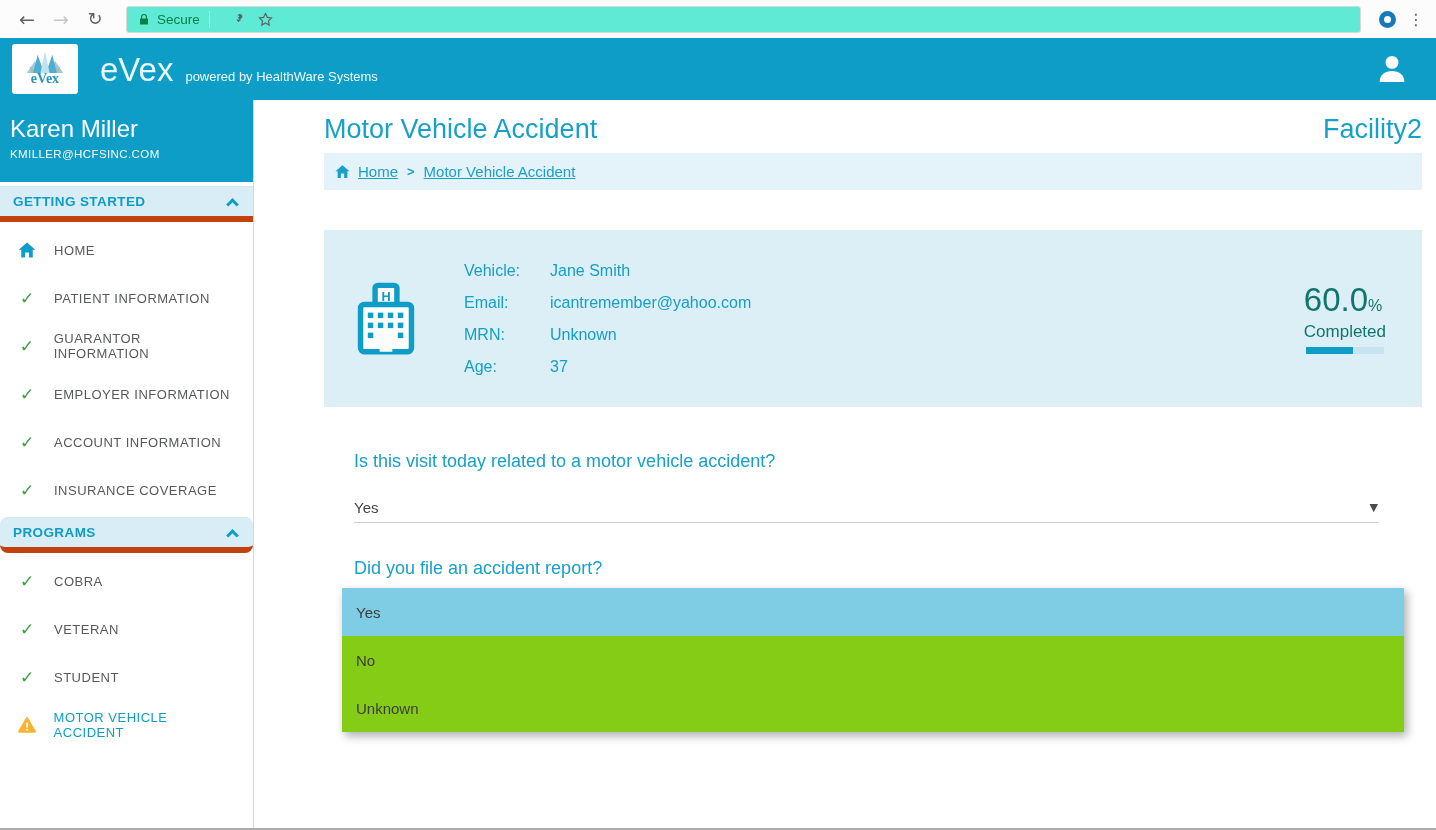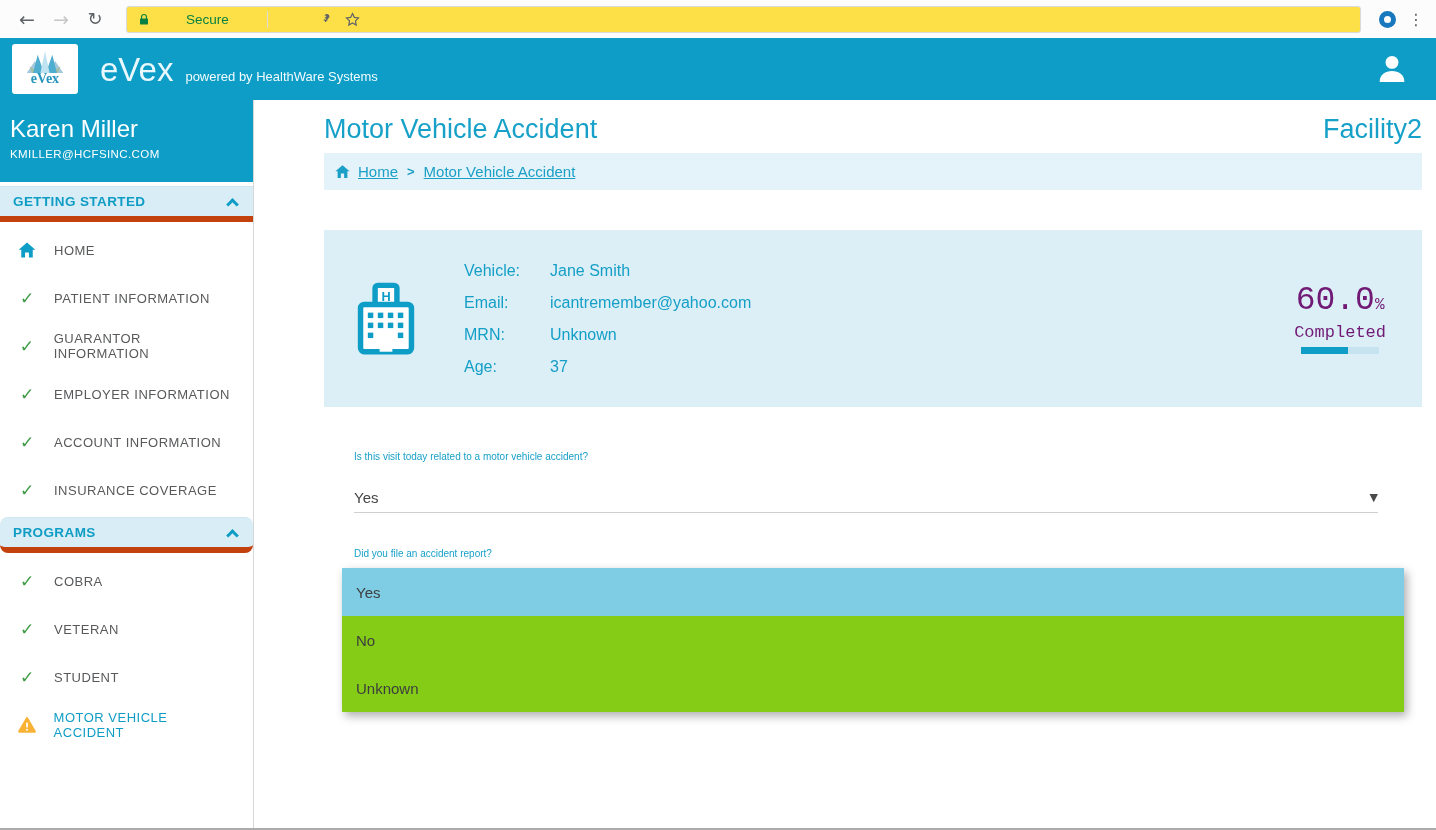--- a/index.html
+++ b/index.html
@@ -8,22 +8,22 @@
     font-family:"Liberation Sans","DejaVu Sans",sans-serif;
     background:#fff; position:relative; overflow:hidden;
   }
   .glyph { font-family:"DejaVu Sans",sans-serif; }
 
   
   .browser { height:38px; background:#fcfcfc; display:flex; align-items:center; padding:0 10px; }
   .nav-btn { font-size:19px; color:#5f6368; width:34px; text-align:center; cursor:pointer; line-height:1; }
   .nav-btn.disabled { color:#c6c6c6; }
   .nav-btn.refresh { font-size:18px; }
-  .url-bar { flex:1; height:27px; background:#fde047; border:1px solid #d9d9d9; border-radius:3px;
-             display:flex; align-items:center; padding:0 11px; margin:0 8px 0 14px;gap:29px; }
+  .url-bar { flex:1; height:27px; background:#5eead4; border:1px solid #d9d9d9; border-radius:3px;
+             display:flex; align-items:center; padding:0 11px; margin:0 8px 0 14px; }
   .secure { color:#0b8043; font-size:13.5px; margin:0 9px 0 7px; }
   .url-divider { width:1px; height:17px; background:#dcdcdc; margin-right:10px; }
   .url-text { color:#4b4f54; font-size:13.5px; letter-spacing:0.1px; flex:1; white-space:nowrap; overflow:hidden; }
   .urlbar-icons { display:flex; align-items:center; gap:14px; margin-left:8px; }
   .ext-ring { width:17px; height:17px; border:5px solid #1878be; border-radius:50%; margin:0 10px; }
   .menu-dots { font-size:16px; color:#5f6368; width:20px; text-align:center; cursor:pointer; }
 
   
   .app-header { height:62px; background:#0d9dc6; display:flex; align-items:center; padding:0 12px; }
   .logo-box { width:66px; height:50px; background:#fff; border-radius:3px; display:flex;
@@ -61,28 +61,28 @@
   .breadcrumb { margin-top:7px; height:37px; background:#e4f2f9; display:flex; align-items:center;
                 padding:0 10px; font-size:15px; color:#1a9fc6; }
   .breadcrumb a { color:#1a9fc6; text-decoration:underline; cursor:pointer; }
   .crumb-sep { font-size:13px; font-weight:bold; margin:0 9px; }
   .bc-home { display:flex; margin-right:7px; }
 
   .card { margin-top:40px; height:177px; background:#dceef6; display:flex; align-items:center;
           padding:0 28px 0 32px; }
   .hospital { margin-right:48px; display:flex; }
   .info { display:grid; grid-template-columns:86px auto; row-gap:14px; font-size:16px; color:#149fc7; }
-  .progress-box { margin-left:auto; text-align:center; color:#701a75; padding-right:8px;font-family:Liberation Mono, monospace; }
+  .progress-box { margin-left:auto; text-align:left; color:#0f766e; padding-right:8px; }
   .percent { font-size:33px; line-height:1; }
   .pct-sign { font-size:16px; }
   .completed { font-size:17px; margin-top:6px; }
   .bar { width:78px; height:7px; background:#c6e4f0; margin:5px auto 0; }
   .fill { height:100%; background:#0d9dc6; }
 
-  .question { margin:0 30px; color:#18a0c8; font-size:10px; }
+  .question { margin:0 30px; color:#18a0c8; font-size:18px; }
   .q1 { margin-top:44px; }
   .q2 { margin-top:35px; }
   .select-box { margin:21px 44px 0 30px; height:30px; border-bottom:1px solid #cfcfcf;
                 display:flex; align-items:center; justify-content:space-between;
                 font-size:15px; color:#454545; cursor:pointer; }
   .caret { font-size:11px; color:#4a4a4a; }
   .dropdown { margin:9px 18px 0 18px; box-shadow:3px 4px 9px rgba(0,0,0,0.32); }
   .option { height:48px; display:flex; align-items:center; padding:0 14px;
             font-size:15px; color:#3d3d3d; background:#84cc16; cursor:pointer; }
   .option.selected { background:#7fcde4; }

